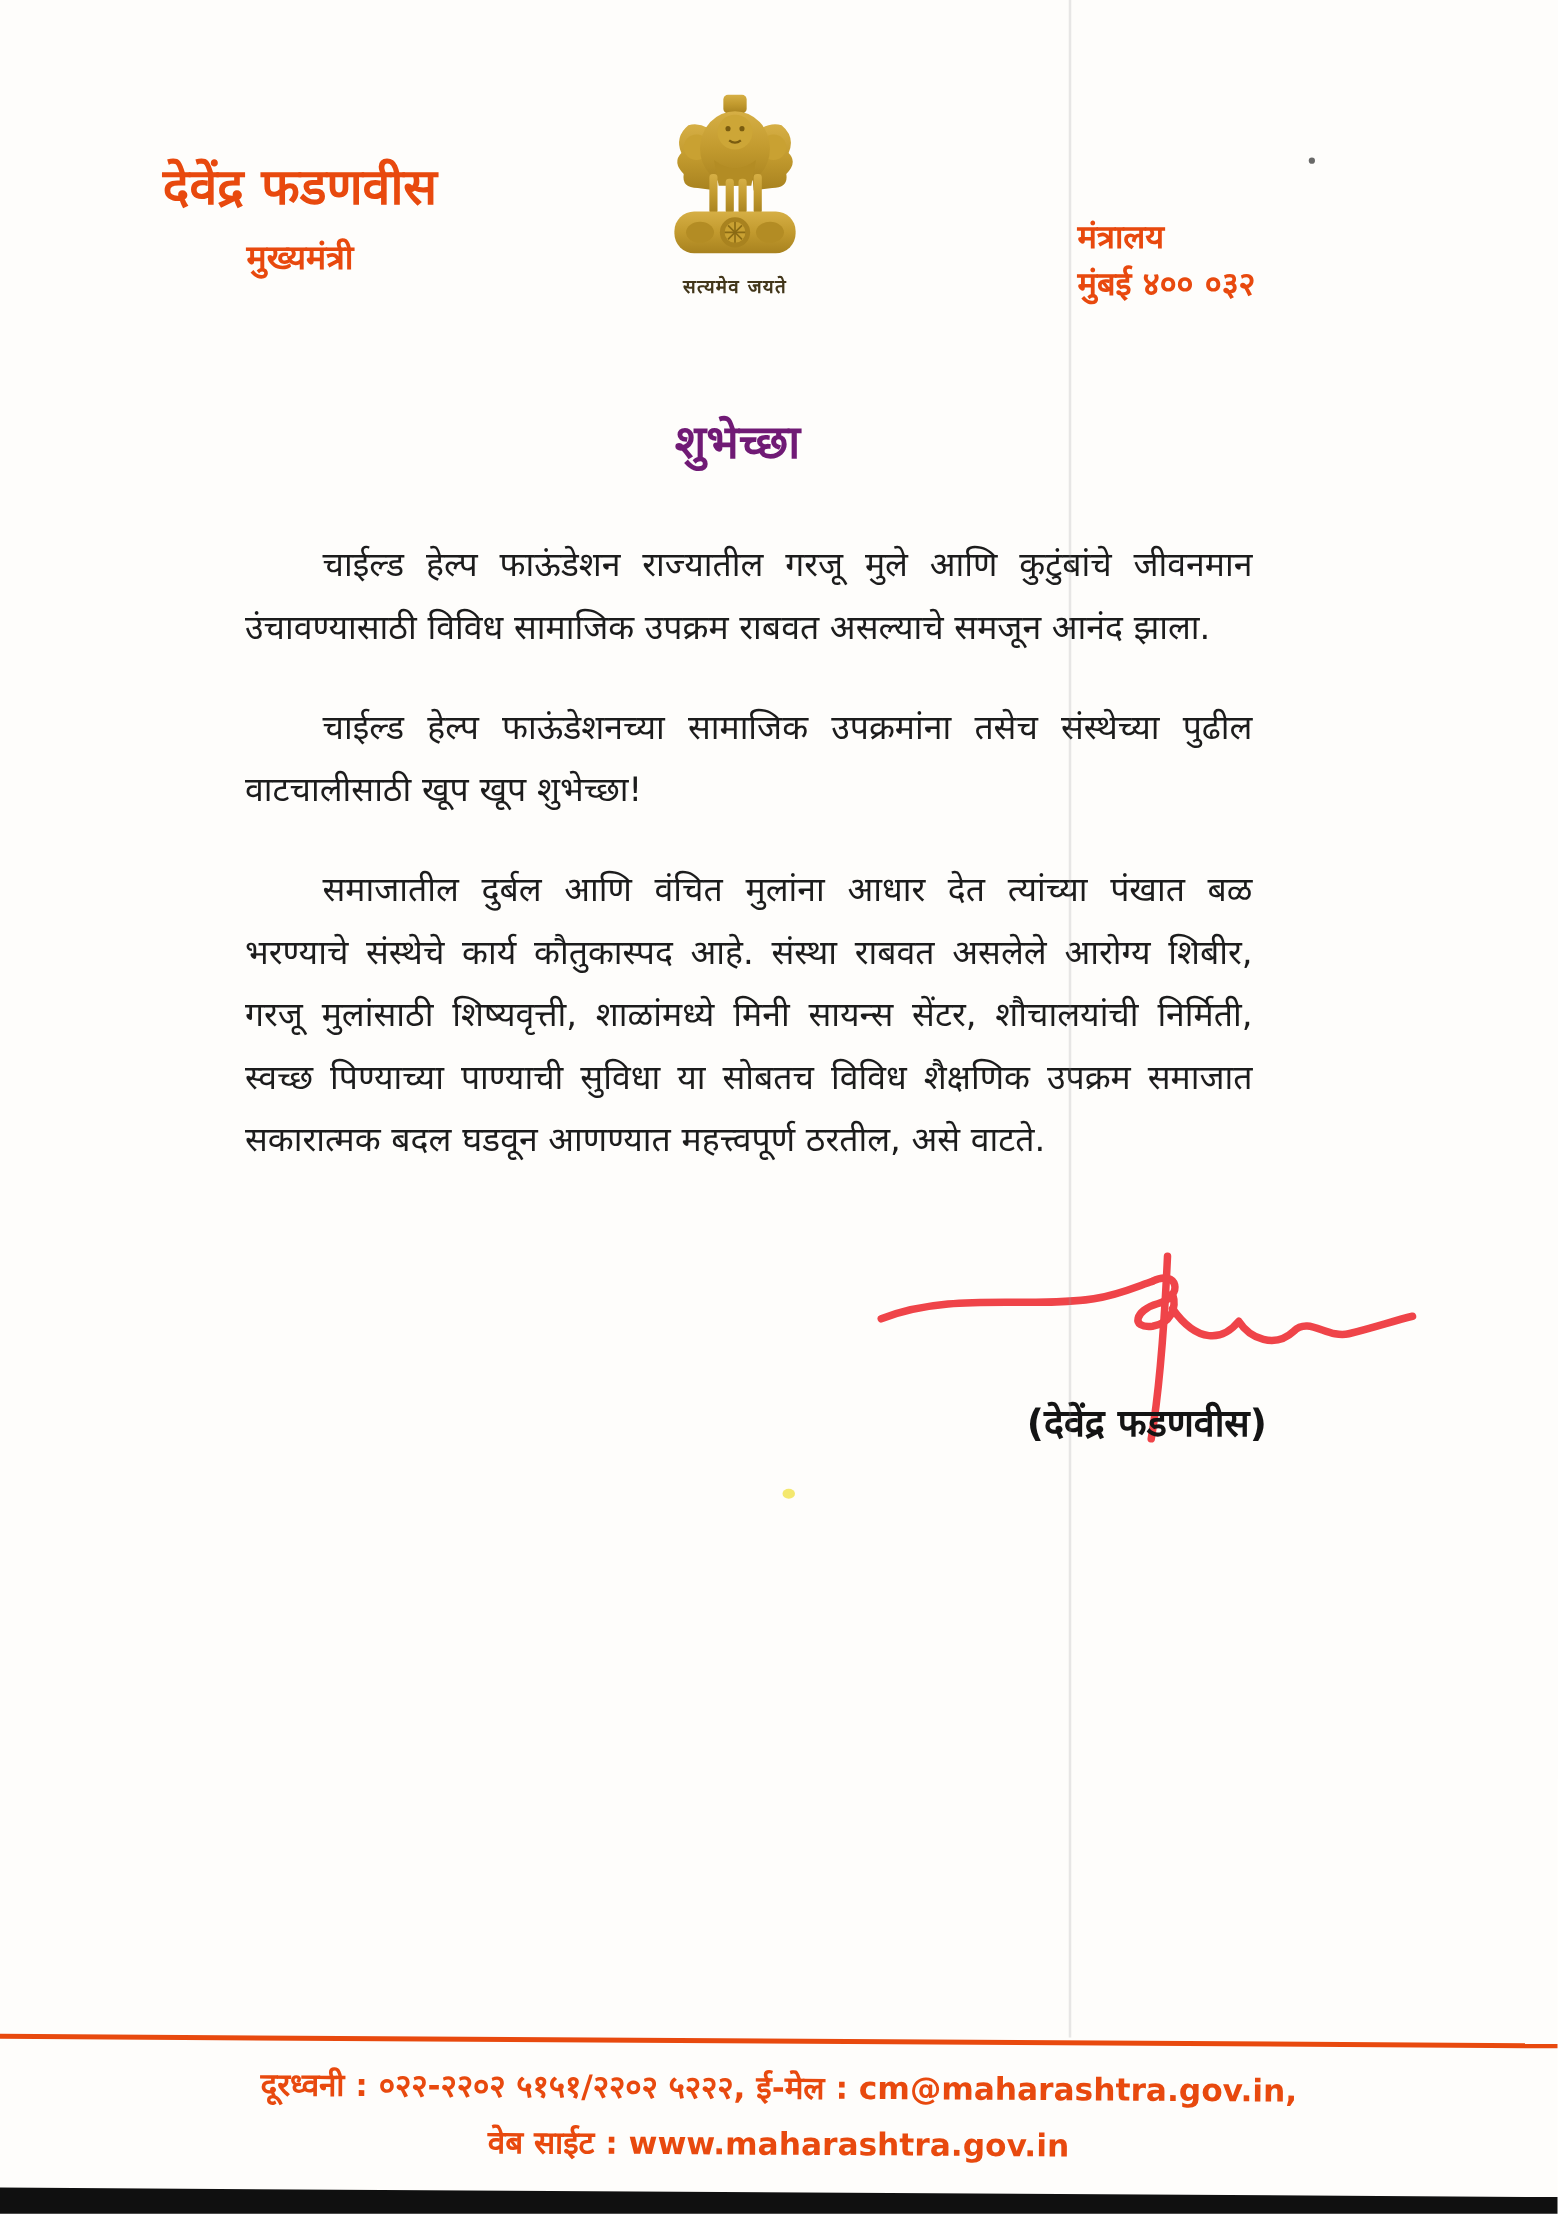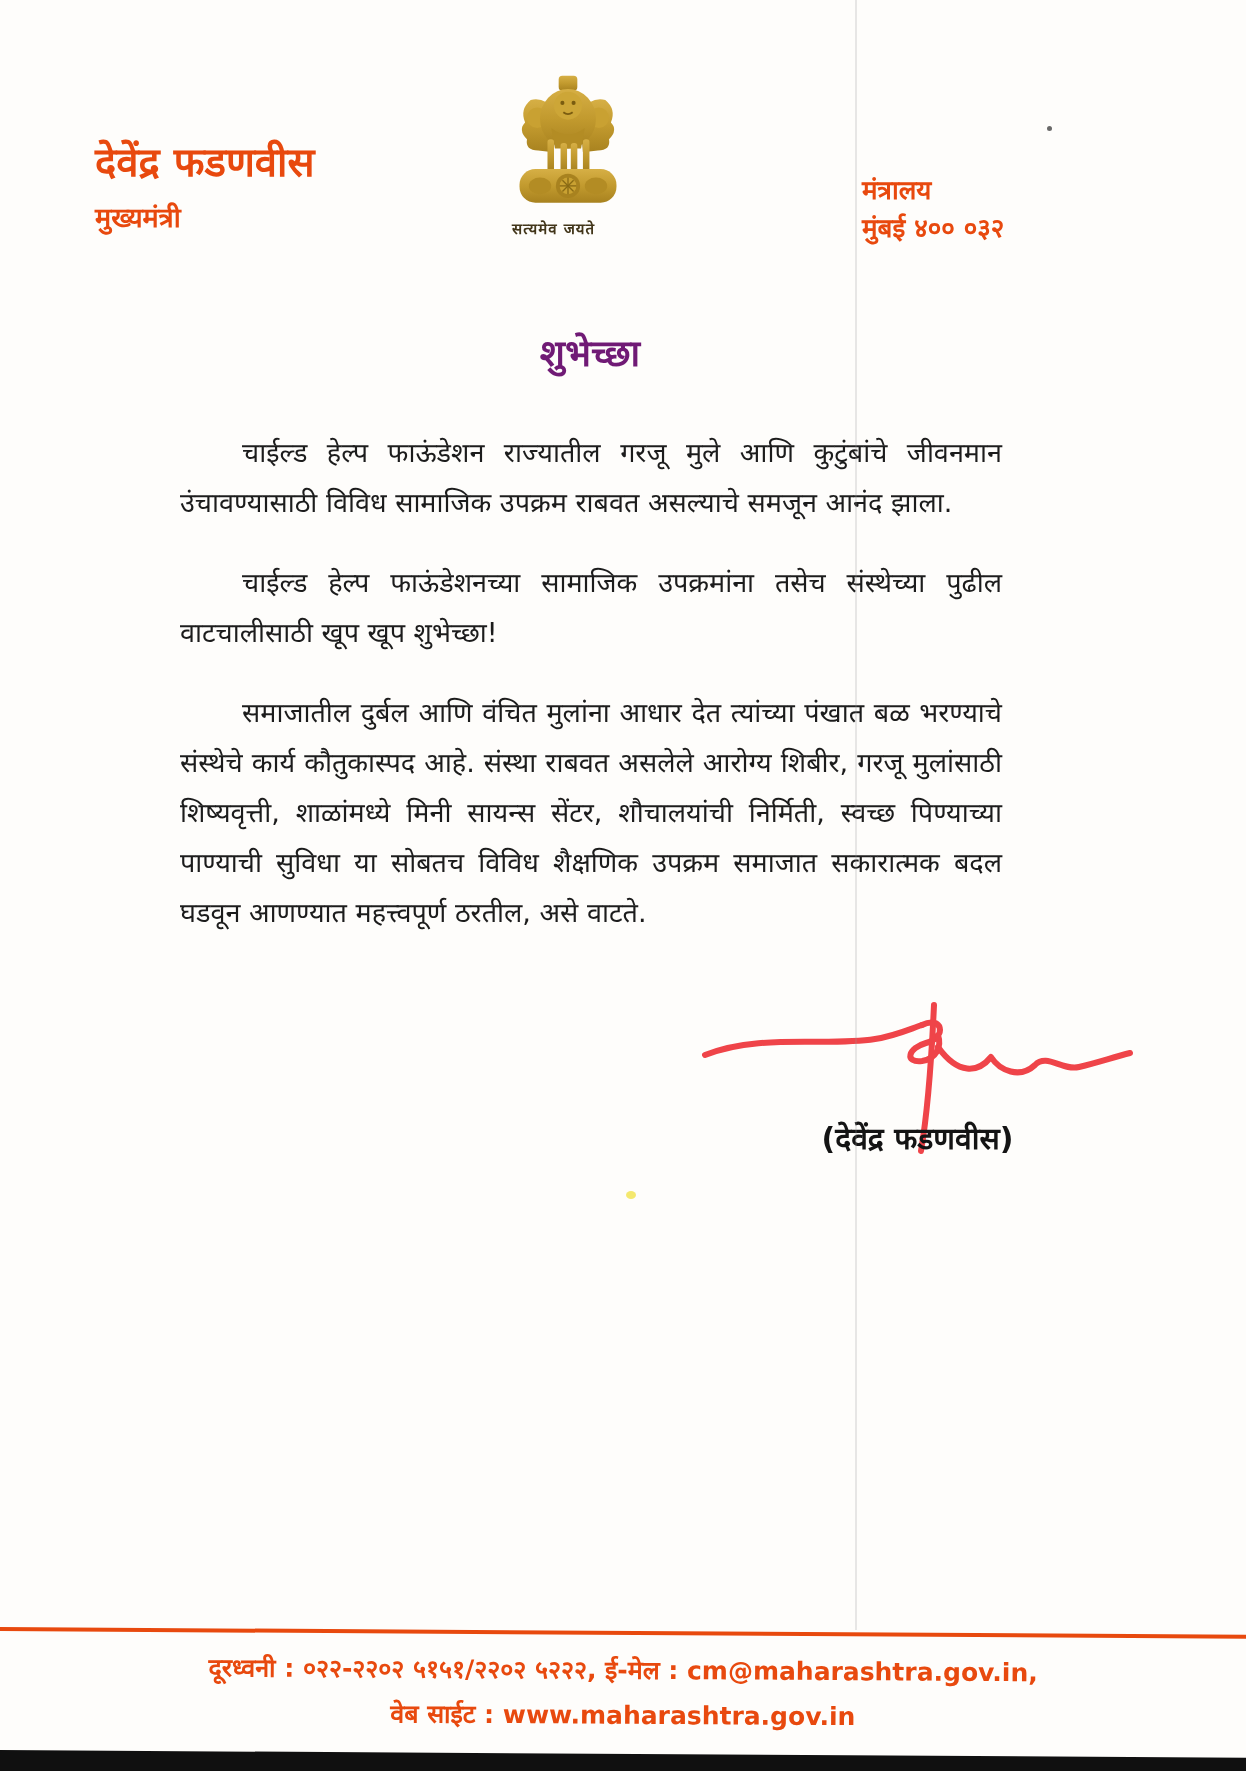--- a/index.html
+++ b/index.html
@@ -10,30 +10,30 @@
     position: relative; overflow: hidden;
   }
   .page {
     position: absolute; inset: 0;
     background: #fefdfb;
     color: #1d1d1d;
   }
 
   
   .sender-block {
-    position: absolute; left: 95px; top: 140px; width: 290px;
-    color: #e8490e;
+    position: absolute; left: 95px; top: 128px; width: 290px;
+    text-align: center; color: #e8490e;
   }
   .sender-name { font-size: 40px; font-weight: bold; line-height: 1.1; }
   .sender-title { font-size: 27px; font-weight: bold; margin-top: 14px; }
   .sender-region { font-size: 27px; font-weight: bold; margin-top: 6px; }
 
   .emblem-block {
-    position: absolute; left: 512px; top: 74px; width: 200px;
-    text-align: left;
+    position: absolute; left: 488px; top: 74px; width: 200px;
+    text-align: center;
   }
   .emblem-motto {
     font-size: 15px; color: #42361a; font-weight: bold;
     margin-top: 2px; letter-spacing: 1px;
   }
 
   .office-block {
     position: absolute; left: 862px; top: 172px;
     color: #e8490e; font-weight: bold; font-size: 26px; line-height: 1.45;
   }
@@ -45,21 +45,21 @@
 
   
   .letter-title {
     position: absolute; top: 326px; left: 180px; width: 820px;
     text-align: center; font-size: 37px; font-weight: bold; color: #701a75;
   }
   .letter-body {
     position: absolute; top: 428px; left: 180px; width: 822px;
     font-size: 27px; line-height: 50px; text-align: justify; color: #1c1c1c;
   }
-  .letter-body p { margin: 0 0 30px 0; text-indent: 62px; }
+  .letter-body p { margin: 0 0 30px 16px; text-indent: 62px; }
 
   
   .signature-area {
     position: absolute; left: 690px; top: 999px; width: 455px;
     text-align: center;
   }
   .signature-svg { display: block; width: 455px; height: 165px; }
   .signature-name {
     position: absolute; left: 55px; top: 118px; width: 345px;
     font-size: 30px; font-weight: bold; color: #141414; text-align: center;

